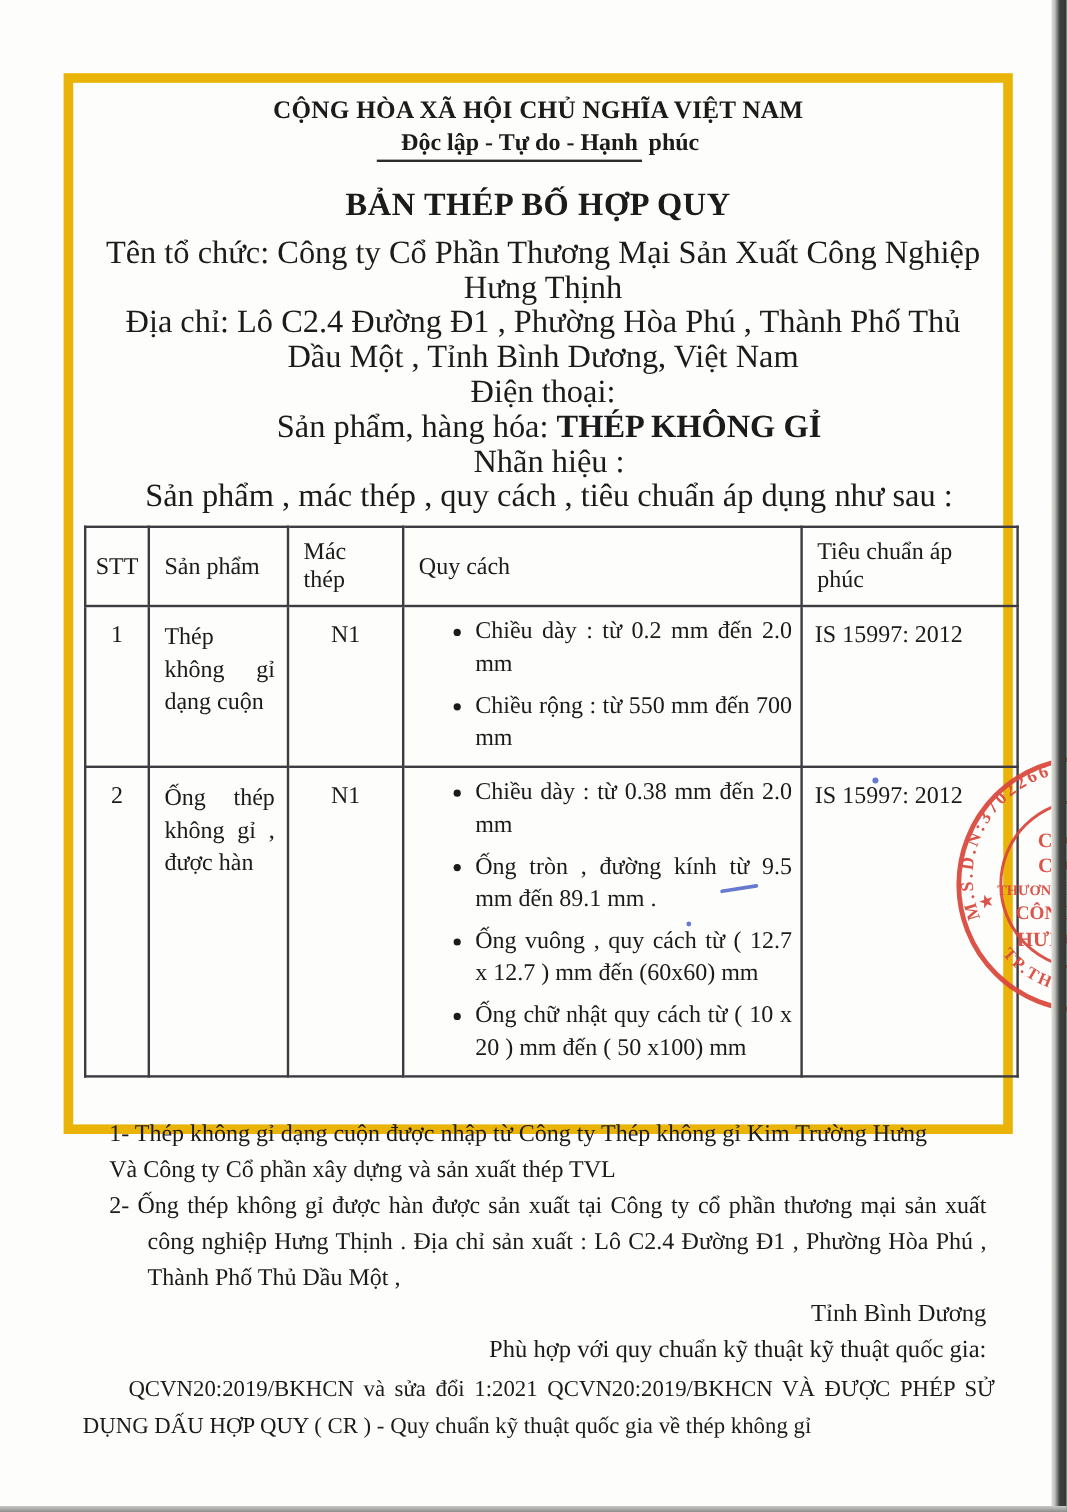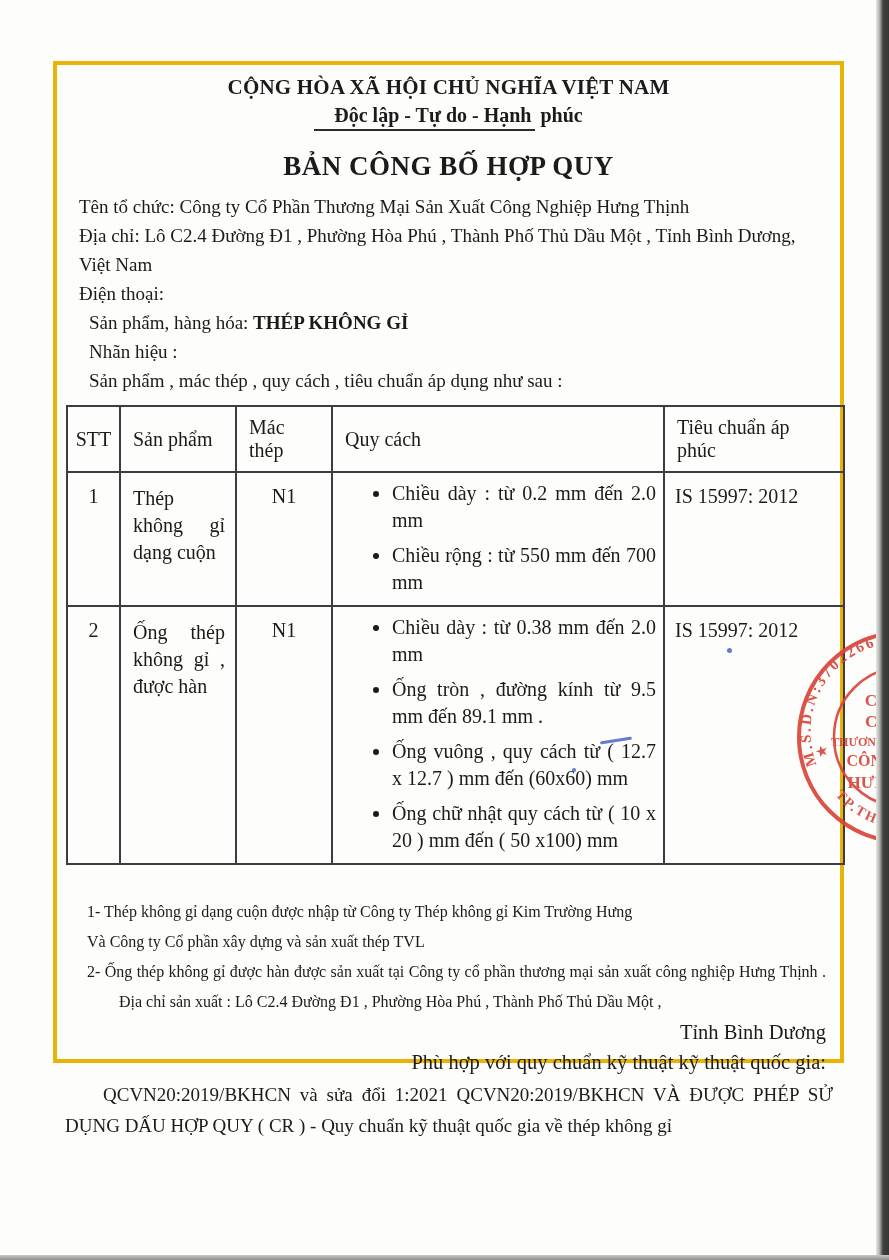--- a/index.html
+++ b/index.html
@@ -8,70 +8,70 @@
     background:#fdfdfb;
     font-family:"Liberation Serif","DejaVu Serif",serif;
     color:#1b1b1b;
   }
   
   .scan-edge-right{position:absolute;top:0;right:0;width:13px;height:1260px;
     background:linear-gradient(90deg,#e8e8e4 0%,#b9b9b4 25%,#3d403d 55%,#343734 100%);}
   .scan-edge-bottom{position:absolute;left:0;bottom:0;width:889px;height:5px;
     background:linear-gradient(180deg,#c9c9c6,#8e8e8c);}
   
-  .frame{position:absolute;left:53px;top:61px;width:791px;height:1002px;
-    border:4px solid #eab308;box-sizing:border-box;background:transparent;}
+  .frame{position:absolute;left:53px;top:61px;width:791px;height:884px;
+    border:8px solid #eab308;box-sizing:border-box;background:transparent;}
   .hdr1{text-align:center;font-weight:bold;font-size:21px;margin:10px 10px 0 10px;letter-spacing:.2px;}
   .motto{text-align:center;font-weight:bold;font-size:20px;margin-top:4px;}
   .motto .ul{display:inline-block;border-bottom:2px solid #2c2c2c;padding:0 4px 2px 20px;}
   .doc-title{text-align:center;font-weight:bold;font-size:27px;margin-top:20px;letter-spacing:.5px;}
   .doc-num{text-align:center;font-size:21px;margin-top:8px;}
   .info{margin-top:10px;}
-  .info p{font-size:19px;line-height:29px;margin:0 14px 0 22px;}
+  .info p{font-size:27px;line-height:29px;margin:0 14px 0 22px;text-align:center;}
   .info p.indent{margin-left:32px;}
   .bold{font-weight:bold;font-family:Liberation Serif, serif;}
   table.spec{border-collapse:collapse;table-layout:fixed;width:777px;margin:10px 0 0 9px;}
   table.spec col.c1{width:53px;} table.spec col.c2{width:116px;}
   table.spec col.c3{width:96px;} table.spec col.c4{width:332px;}
   table.spec col.c5{width:180px;}
   table.spec th,table.spec td{border:2px solid #3c3c42;font-size:20px;font-weight:normal;}
   table.spec th{text-align:left;padding:9px 22px 9px 12px;}
   table.spec th.hc{text-align:center;padding-left:2px;padding-right:2px;}
   table.spec td{vertical-align:top;}
   td.c-stt{text-align:center;padding-top:12px;}
   td.c-prod{text-align:justify;padding:12px 10px 0 12px;line-height:27px;}
   td.c-grade{text-align:center;padding-top:12px;}
   td.c-spec ul{margin:6px 0 0 0;padding:0 6px 0 58px;}
   td.c-spec li{text-align:justify;line-height:27px;margin-bottom:8px;}
   td.c-std{padding:12px 6px 0 10px;border-radius:28px;}
   tr.r1 td{height:100px;}
   tr.r2 td{height:238px;}
   .notes{margin-top:32px;}
-  .note{font-size:16px;line-height:30px;margin:0 14px 0 30px;}
+  .note{font-size:20px;line-height:30px;margin:0 14px 0 30px;}
   .note2{padding-left:32px;text-indent:-32px;text-align:justify;}
   .plain-line{font-size:20.5px;line-height:30px;margin:0 14px 0 30px;text-align:right;}
   .regulation{font-size:19px;line-height:31px;margin:2px 7px 0 8px;
     text-align:justify;text-indent:38px;font-family:Liberation Serif, serif;}
   
   .stamp{position:absolute;left:773px;top:606px;width:262px;height:262px;opacity:.92;}
   
   .pen{position:absolute;background:#4a63c8;border-radius:2px;opacity:.85;}
   .pen-dot1{left:727px;top:648px;width:5px;height:5px;border-radius:50%;}
   .pen-dash{left:600px;top:739px;width:32px;height:3px;transform:rotate(-9deg);}
   .pen-dot2{left:572px;top:768px;width:4px;height:4px;border-radius:50%;}
 </style>
 </head>
 <body>
 
 <div class="frame">
 
   <div class="hdr1">CỘNG HÒA XÃ HỘI CHỦ NGHĨA VIỆT NAM</div>
   <div class="motto"><span class="ul">Độc lập - Tự do - Hạnh</span><span> phúc</span></div>
 
-  <div class="doc-title">BẢN CÔNG BỐ HỢP QUY</div>
+  <div class="doc-title">BẢN THÉP BỐ HỢP QUY</div>
 
   <div class="info">
     <p>Tên tổ chức: Công ty Cổ Phần Thương Mại Sản Xuất Công Nghiệp Hưng Thịnh</p>
     <p>Địa chỉ: Lô C2.4 Đường Đ1 , Phường Hòa Phú , Thành Phố Thủ Dầu Một , Tỉnh Bình Dương, Việt Nam</p>
     <p>Điện thoại:</p>
     <p class="indent"><span>Sản phẩm, hàng hóa: </span><span class="bold">THÉP KHÔNG GỈ</span></p>
     <p class="indent">Nhãn hiệu :</p>
     <p class="indent">Sản phẩm , mác thép , quy cách , tiêu chuẩn áp dụng như sau :</p>
   </div>
 

